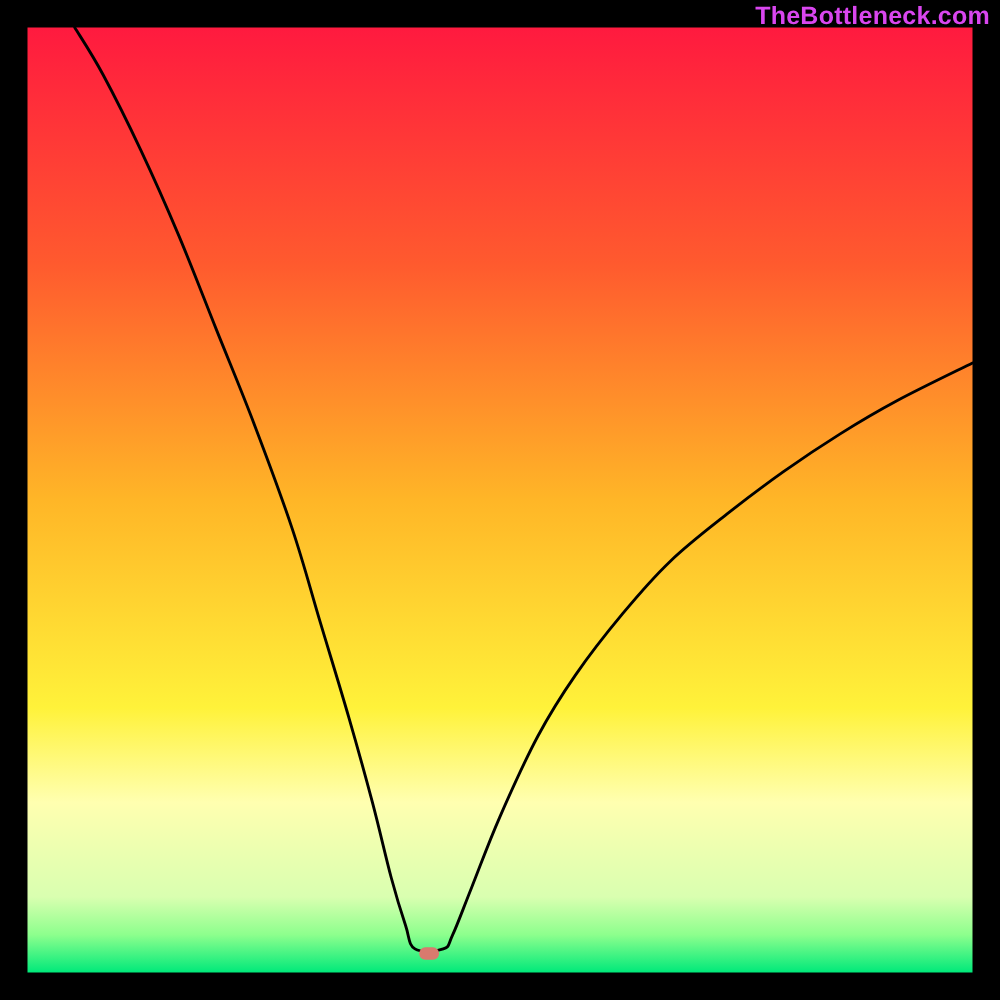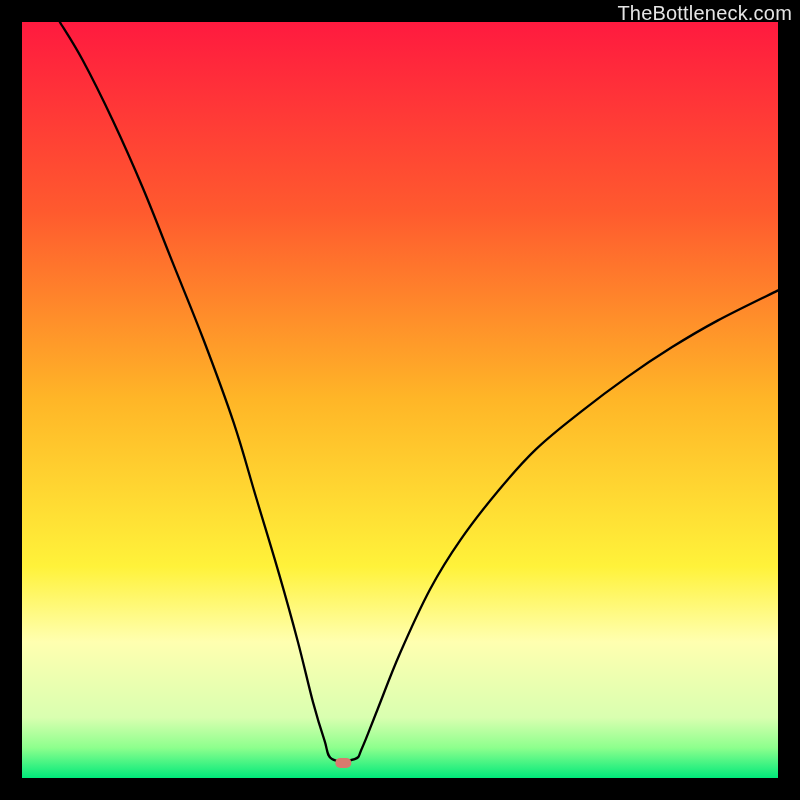--- a/index.html
+++ b/index.html
@@ -14,23 +14,23 @@
   .frame {
     position: relative;
     width: 800px;
     height: 800px;
     background: #000;
   }
   .watermark {
     position: absolute;
     top: 2px;
     right: 8px;
-    color: #e5e5e5;
+    color: #d946ef;
     font-size: 20px;
-    font-weight: 400;
+    font-weight: 700;
     z-index: 20;
     letter-spacing: 0.2px;
   }
   svg.plot {
     position: absolute;
     left: 0;
     top: 0;
     width: 800px;
     height: 800px;
     display: block;

